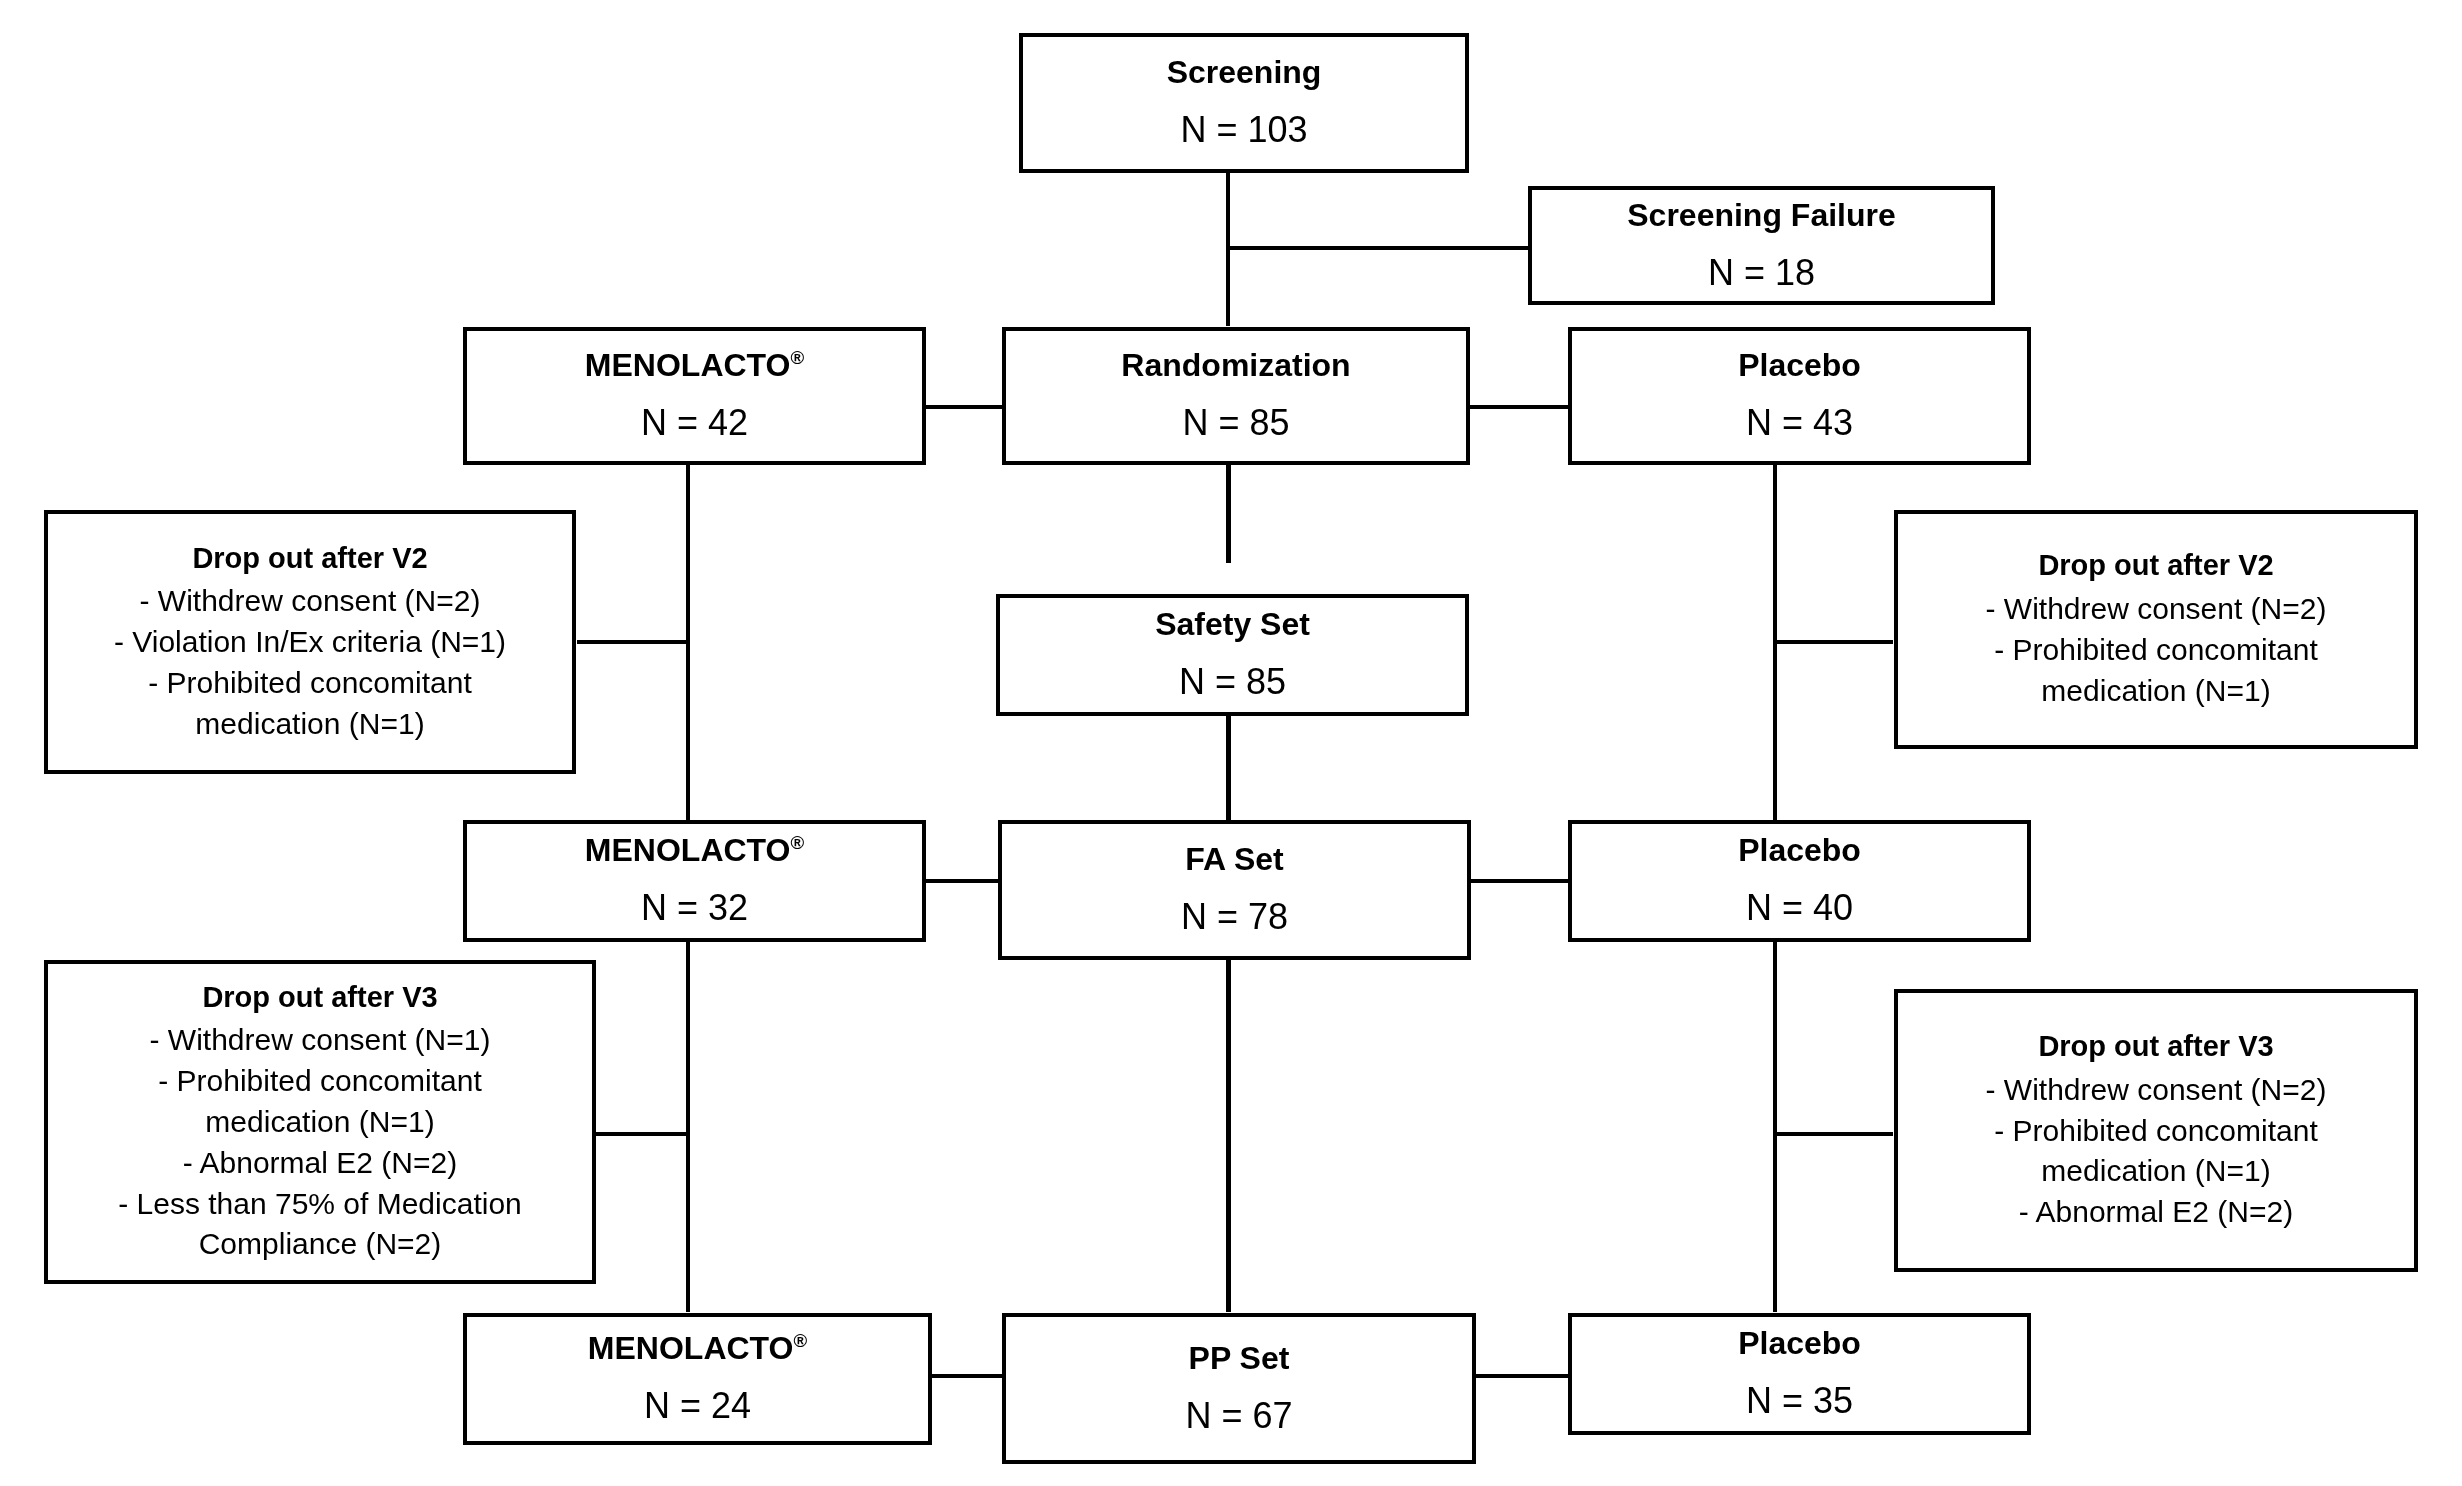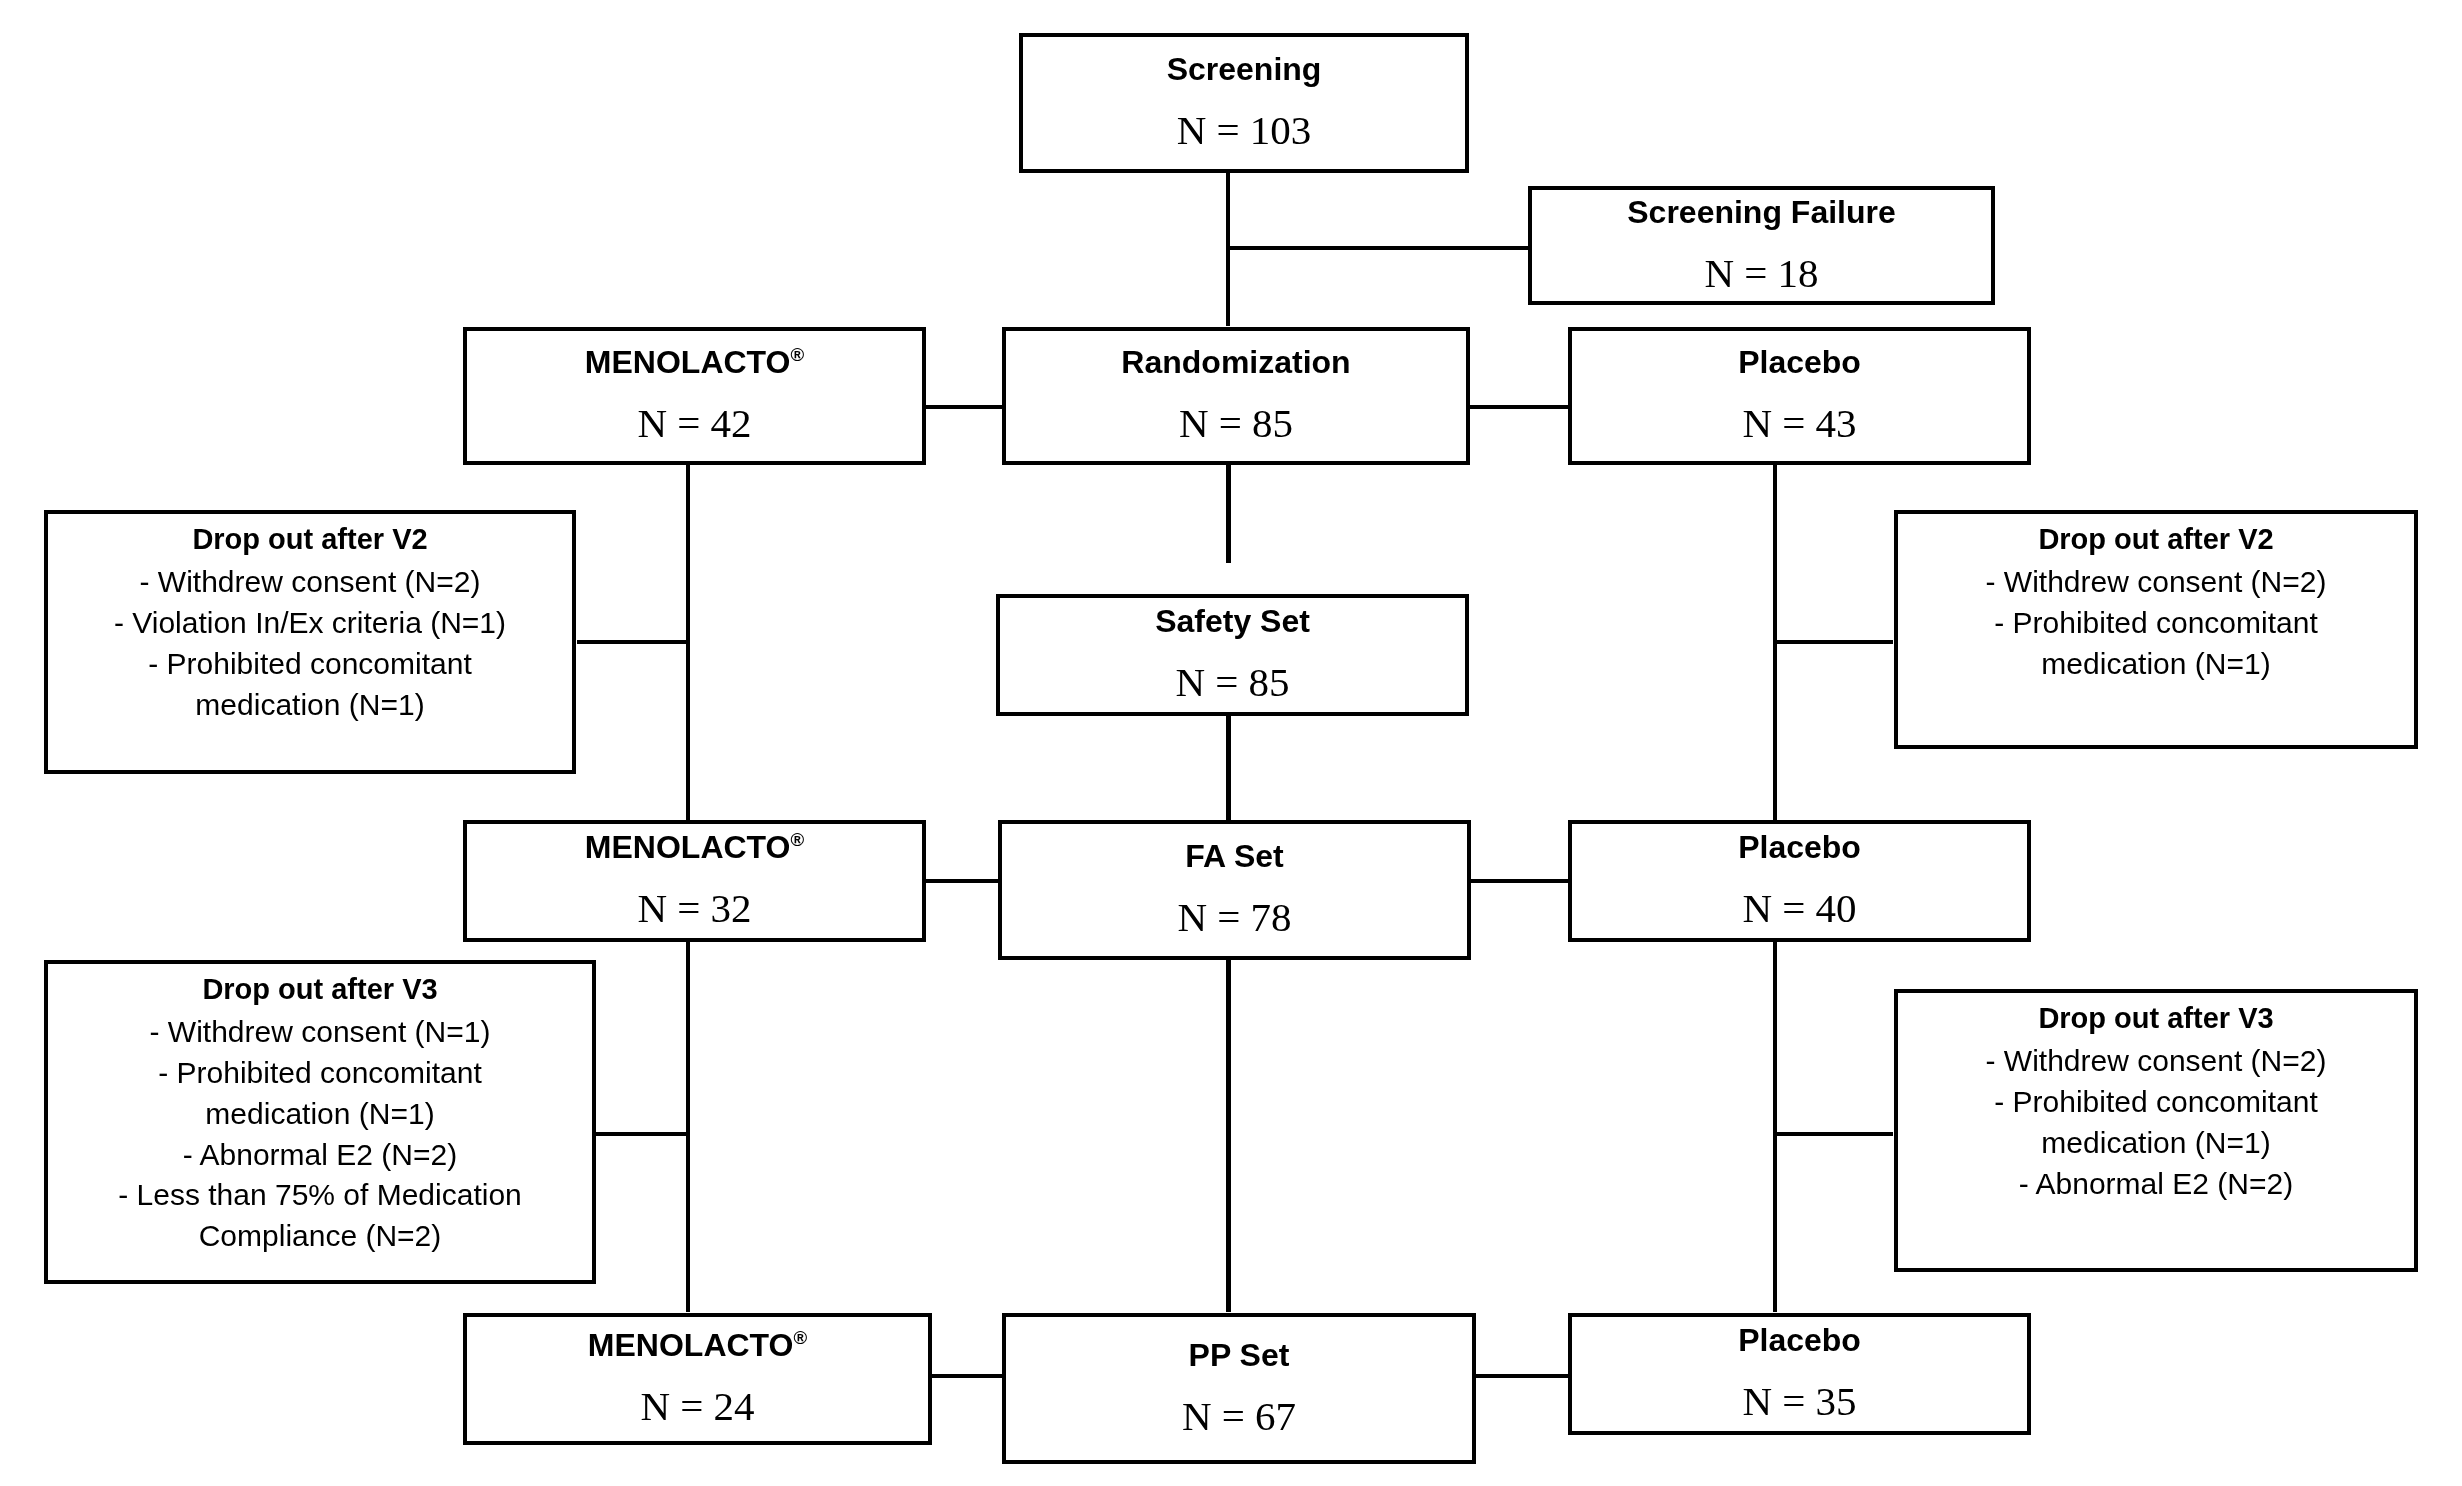--- a/index.html
+++ b/index.html
@@ -35,34 +35,34 @@
     line-height: 1.18;
     white-space: nowrap;
   }
   .ttl sup {
     font-size: 0.58em;
     vertical-align: super;
     line-height: 0;
   }
   .num {
     font-weight: normal;
-    font-size: 41px;
+    font-size: 36px;
     line-height: 1.18;
     margin-top: 17px;
     white-space: nowrap;
-    font-family: Liberation Serif, serif;
   }
   .dropbox {
     position: absolute;
     box-sizing: border-box;
     border: 4.6px solid #000000;
     background: #ffffff;
     display: flex;
     flex-direction: column;
     align-items: center;
+    justify-content: center;
     text-align: center;
     color: #000000;
     padding: 6.6px 9.3px;
     z-index: 5;
   }
   .dropbox .dhead {
     font-weight: bold;
     font-size: 29px;
     line-height: 1.30;
     margin-bottom: 4px;

